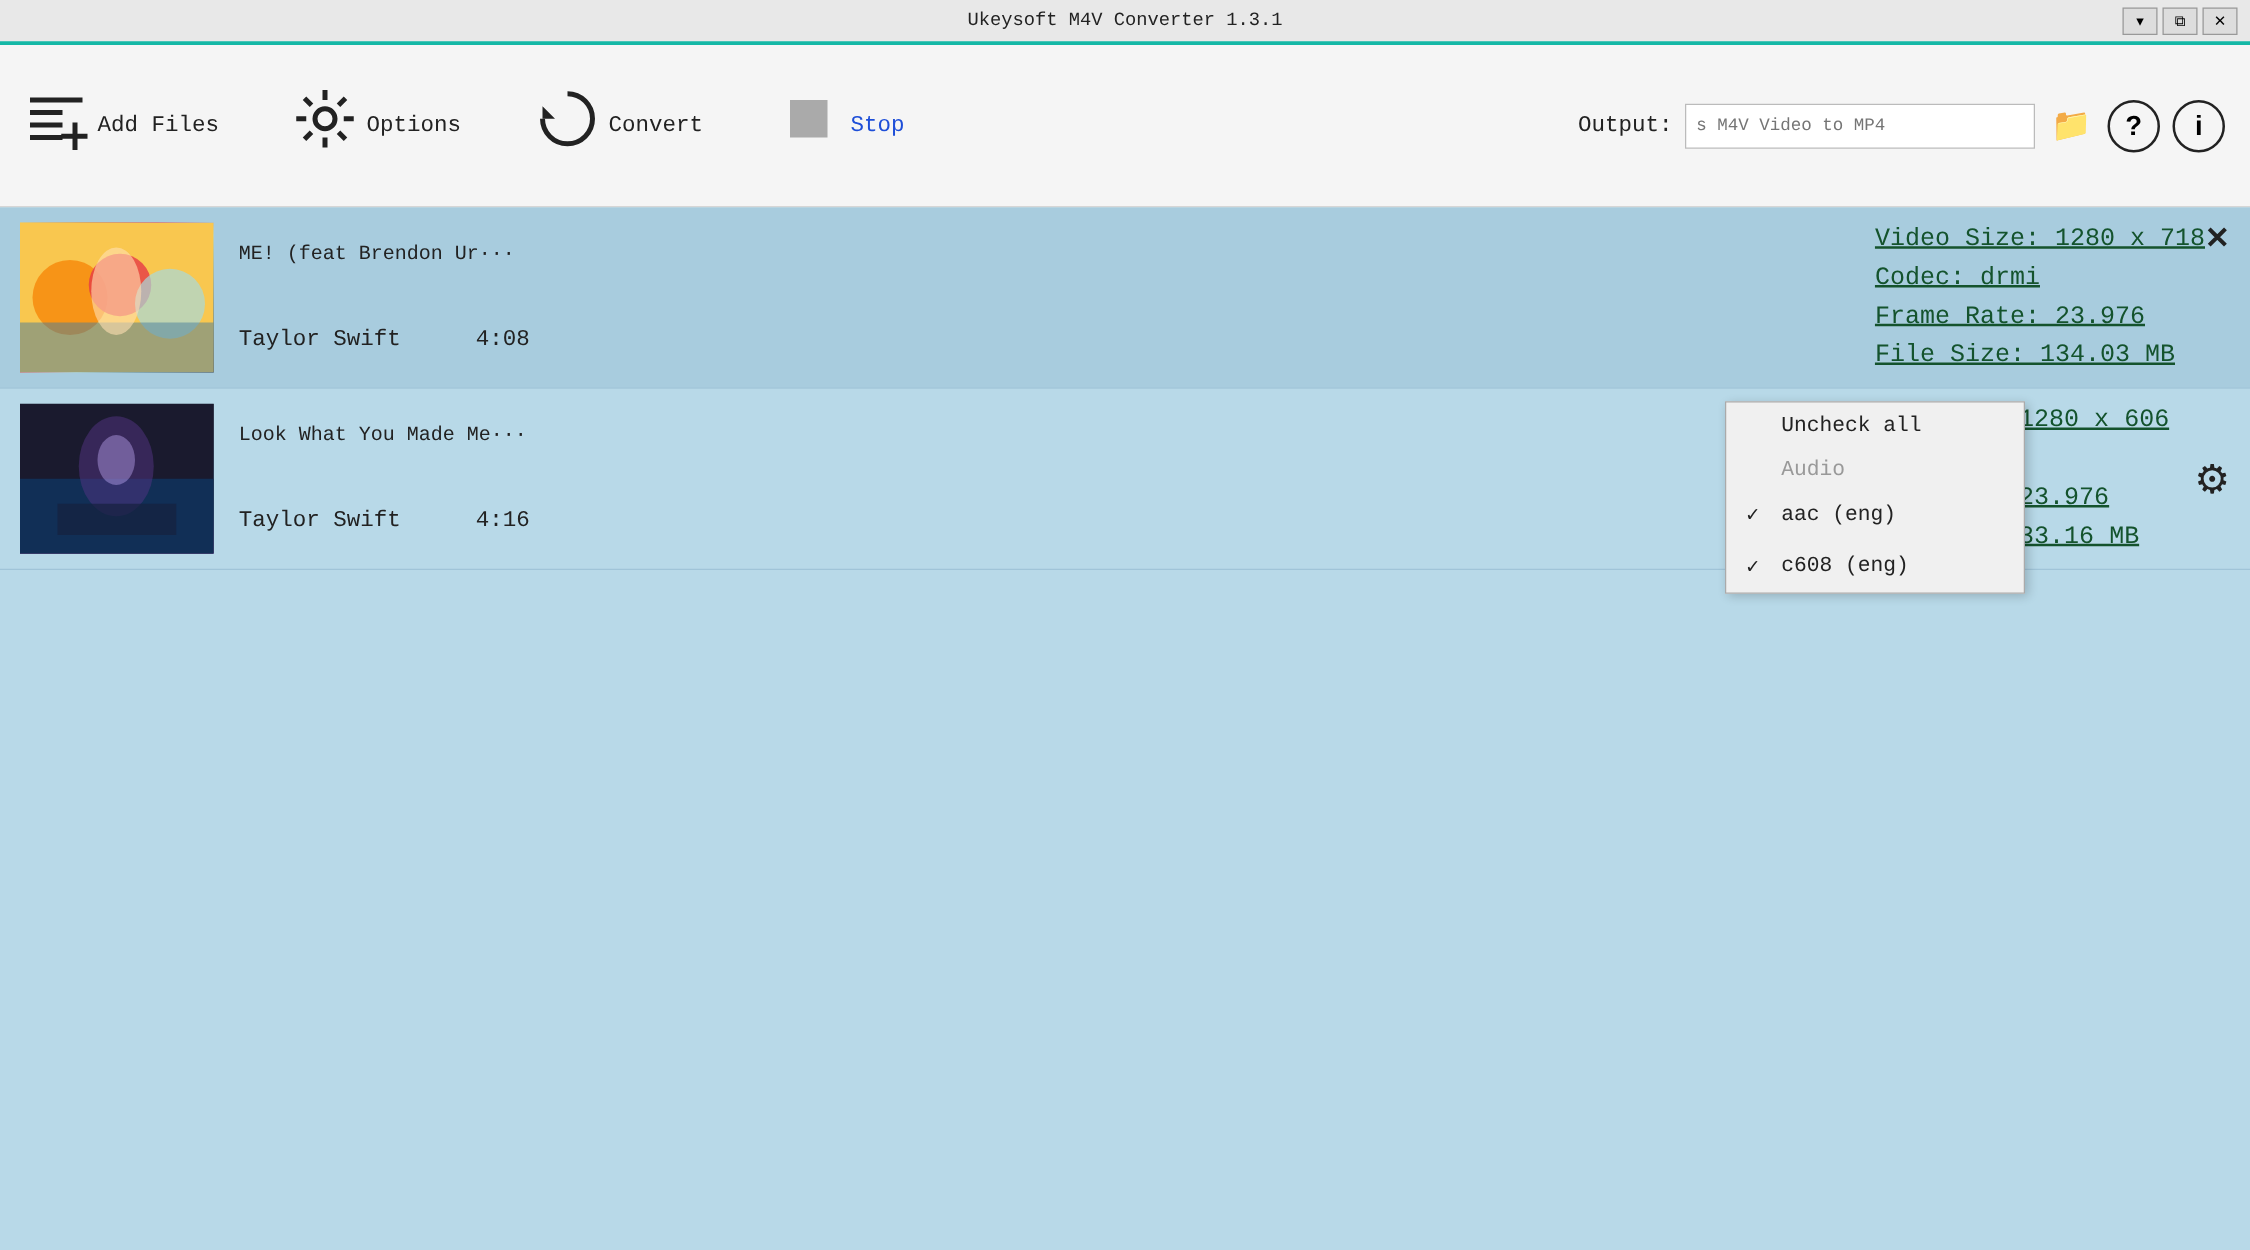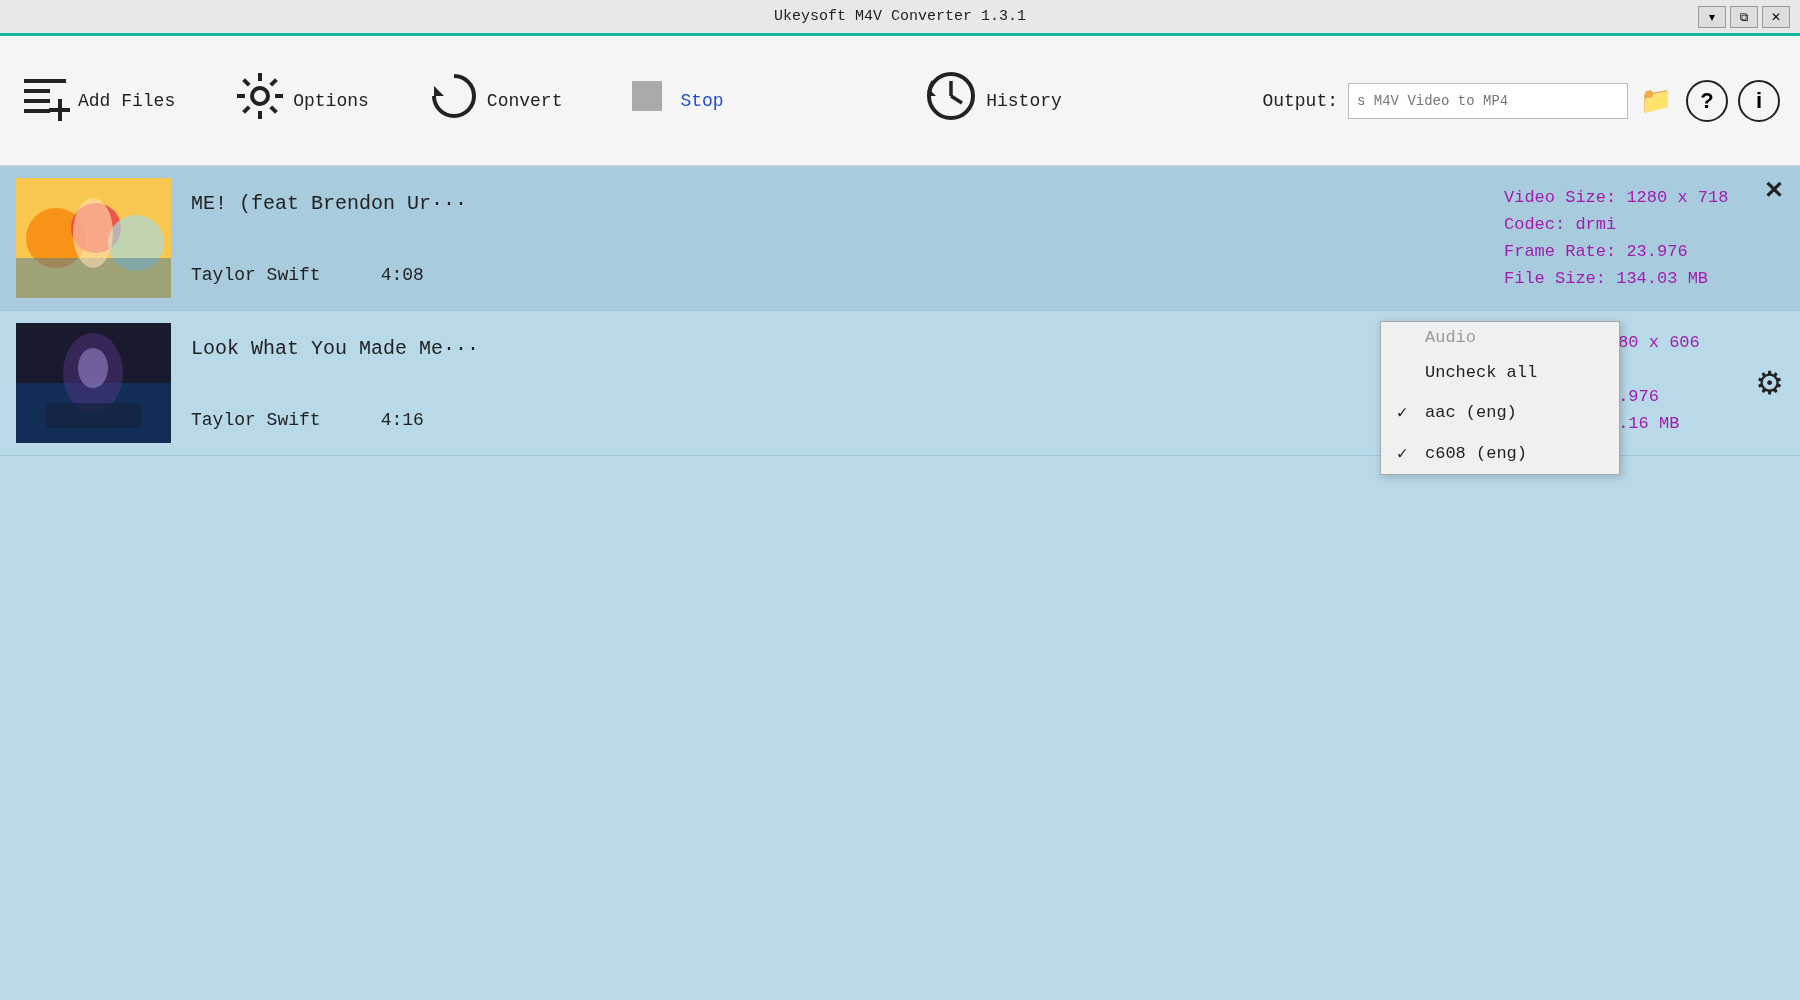--- a/index.html
+++ b/index.html
@@ -161,21 +161,21 @@
     
     .thumb2 {
       background: linear-gradient(180deg, #1a1a2e 0%, #16213e 40%, #0f3460 70%, #533483 100%);
     }
 
     .file-info {
       flex: 1;
       padding-left: 20px;
     }
     .file-title {
-      font-size: 20px;
+      font-size: 16px;
       color: #222;
       margin-bottom: 4px;
       font-family: 'Courier New', monospace;
     }
     .file-artist-row {
       display: flex;
       gap: 60px;
       margin-top: 50px;
     }
     .file-artist {
@@ -188,23 +188,24 @@
     }
 
     .file-meta {
       display: flex;
       flex-direction: column;
       gap: 8px;
       margin-left: 40px;
       min-width: 260px;
     }
     .file-meta-item {
-      font-size: 17px;
-      color: #a21caf;
+      font-size: 20px;
+      color: #14532d;
       font-family: 'Courier New', monospace;
+      text-decoration: underline;
     }
 
     .file-actions {
       margin-left: 20px;
       display: flex;
       align-items: center;
     }
     .gear-btn {
       font-size: 32px;
       background: none;
@@ -325,33 +326,20 @@
     <span class="toolbar-icon disabled">
       <svg width="50" height="50" viewBox="0 0 50 50">
         <rect x="10" y="10" width="30" height="30" fill="#aaa"></rect>
       </svg>
     </span>
     <span class="toolbar-label disabled">Stop</span>
   </div>
 
   <div class="toolbar-spacer"></div>
 
-  <div class="toolbar-item">
-    <span class="toolbar-icon">
-      <svg width="54" height="54" viewBox="0 0 54 54">
-        <circle cx="27" cy="27" r="22" fill="none" stroke="#222" stroke-width="4"></circle>
-        <line x1="27" y1="27" x2="27" y2="12" stroke="#222" stroke-width="3.5"></line>
-        <line x1="27" y1="27" x2="38" y2="34" stroke="#222" stroke-width="3.5"></line>
-        <path d="M 27 5 A 22 22 0 0 0 5 27" fill="none" stroke="none"></path>
-        <path d="M 9 12 A 22 22 0 0 0 5 27" fill="none" stroke="#222" stroke-width="3"></path>
-        <polygon points="5,20 5,27 12,27" fill="#222"></polygon>
-      </svg>
-    </span>
-    <span class="toolbar-label">History</span>
-  </div>
 
   <div class="toolbar-spacer"></div>
 
   <div class="output-area">
     <span class="output-label">Output:</span>
     <input class="output-input" type="text" placeholder="s M4V Video to MP4" style="">
     <button class="folder-btn">📁</button>
     <button class="help-btn">?</button>
     <button class="info-btn">i</button>
   </div>
@@ -385,27 +373,27 @@
       <span class="file-meta-item">Frame Rate:  23.976</span>
       <span class="file-meta-item">File Size:  134.03 MB</span>
     </div>
     <div class="file-actions">
       
     </div>
     <button class="close-row-btn">✕</button>
   </div>
 
   <div class="dropdown-menu">
+    <div class="dropdown-item">
+      <span class="dropdown-check"></span>
+      <span>Uncheck all</span>
+    </div>
     <div class="dropdown-item section-header">
       <span class="dropdown-check"></span>
       <span>Audio</span>
-    </div>
-    <div class="dropdown-item">
-      <span class="dropdown-check"></span>
-      <span>Uncheck all</span>
     </div>
     <div class="dropdown-item">
       <span class="dropdown-check">✓</span>
       <span>aac  (eng)</span>
     </div>
     <div class="dropdown-item">
       <span class="dropdown-check">✓</span>
       <span>c608 (eng)</span>
     </div>
   </div>

